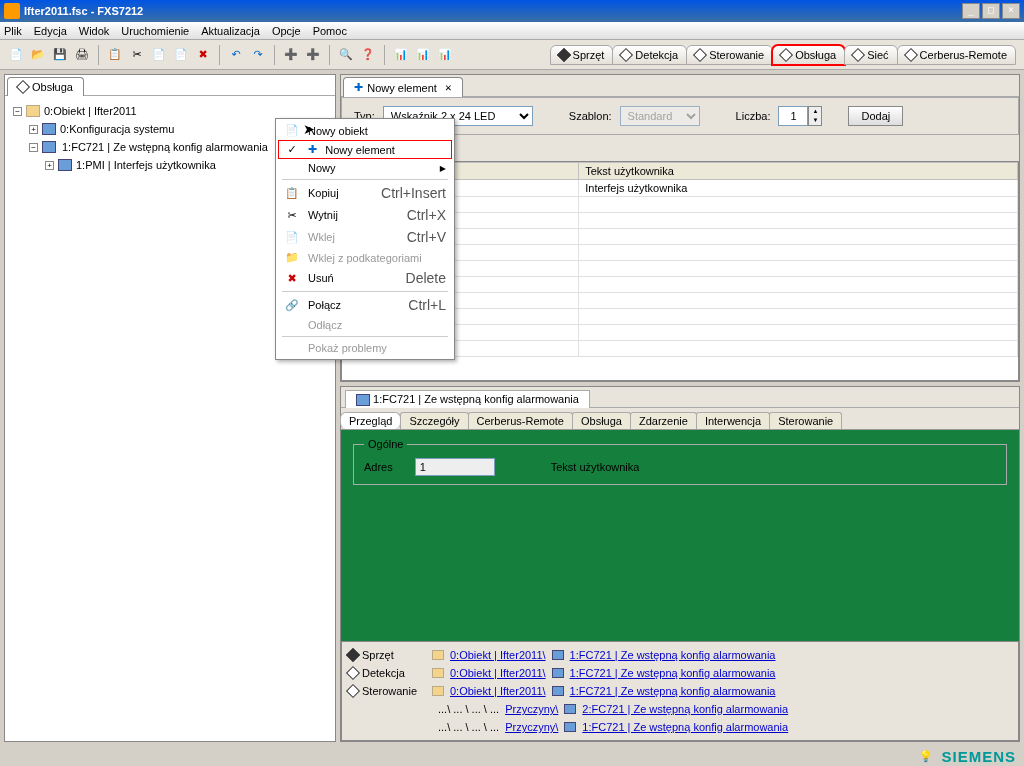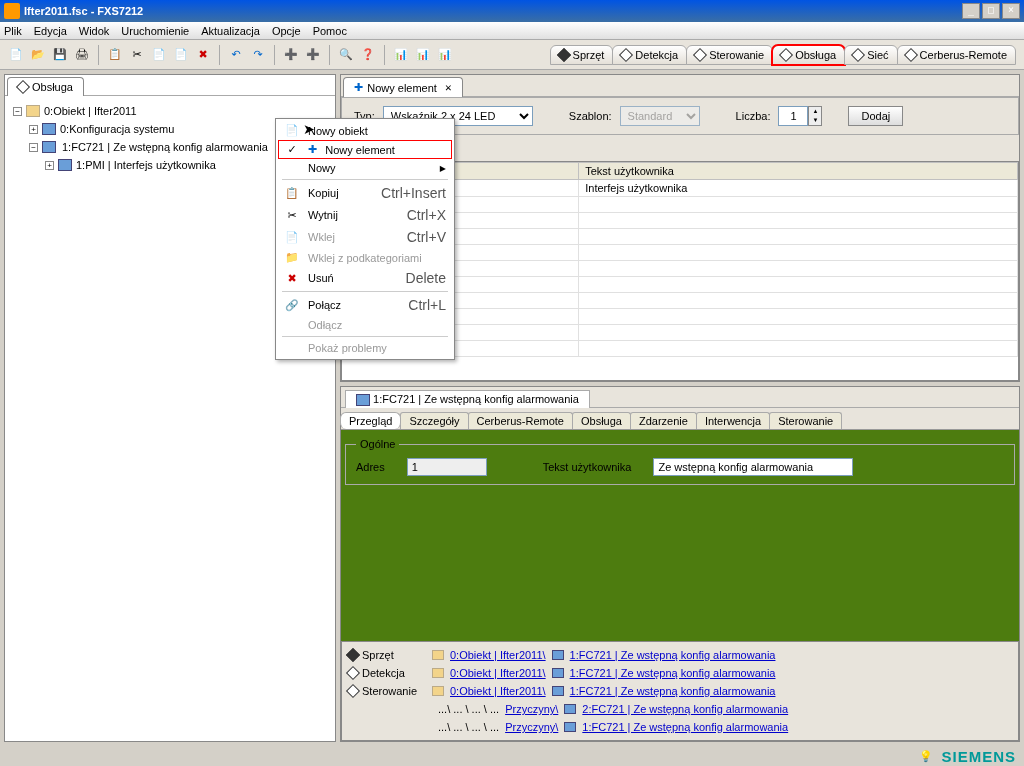--- a/index.html
+++ b/index.html
@@ -75,21 +75,21 @@
   .arrow-r::after { content: "▶"; font-size: 8px; margin-left: auto; }
   .cursor-img { position:absolute; left:303px; top:121px; font-size:14px; z-index:101; pointer-events:none; }
   
   
   .details { border: 1px solid #888; background: #e8e4dc; flex: 1; display: flex; flex-direction: column; }
   .detail-title { border-bottom: 1px solid #aaa; padding: 0; }
   .detail-title .dtab { display: inline-block; background:#fff; border:1px solid #aaa; border-bottom:none; padding:2px 10px; margin:3px 0 -1px 4px; }
   .detail-tabs { display: flex; background:#e8e4dc; border-bottom: 1px solid #999; padding-top:4px; }
   .dtab2 { padding: 2px 8px; border: 1px solid #aaa; border-bottom: none; background:#ece9d8; margin-left:-1px; border-radius:3px 3px 0 0; }
   .dtab2.active { background:#fff; position:relative; z-index:1;border-radius:6px; }
-  .dpanel { background:#4d7c0f; padding:8px 4px; flex:1; }
+  .dpanel { background:#15803d; padding:8px 12px; flex:1; }
   .dpanel fieldset { border: 1px solid #aaa; padding: 8px 10px; background:transparent; }
   .dpanel legend { padding: 0 4px; }
   .dpanel .frow { display:flex; align-items:center; gap:22px; }
   .dpanel input { height:18px; border:1px solid #7b9ebd; padding:1px 4px; }
   
   
   .bcpanel { border:1px solid #888; background:#e8e4dc; padding:4px 6px; }
   .bcrow { display:flex; align-items:center; gap:6px; height:18px; }
   .bcrow .lbl { display:flex; align-items:center; gap:4px; width:78px; }
   .bc-link { color:#00c; text-decoration:underline; }
@@ -312,21 +312,20 @@
         <div class="dtab2">Sterowanie</div>
       </div>
       <div class="dpanel">
         <fieldset>
           <legend>Ogólne</legend>
           <div class="frow">
             <span>Adres</span>
             <input class="readonly" readonly="" style="width: 80px; background: rgb(238, 238, 238);" value="1">
             <span style="width:12px"></span>
             <span>Tekst użytkownika</span>
-            <input style="width: 200px;" value="Ze wstępną konfig alarmowania">
           </div>
         </fieldset>
       </div>
 
       <div class="bcpanel">
         <div class="bcrow">
           <div class="lbl">
               <span class="diamond filled"></span>
               <span>Sprzęt</span>
             </div>

